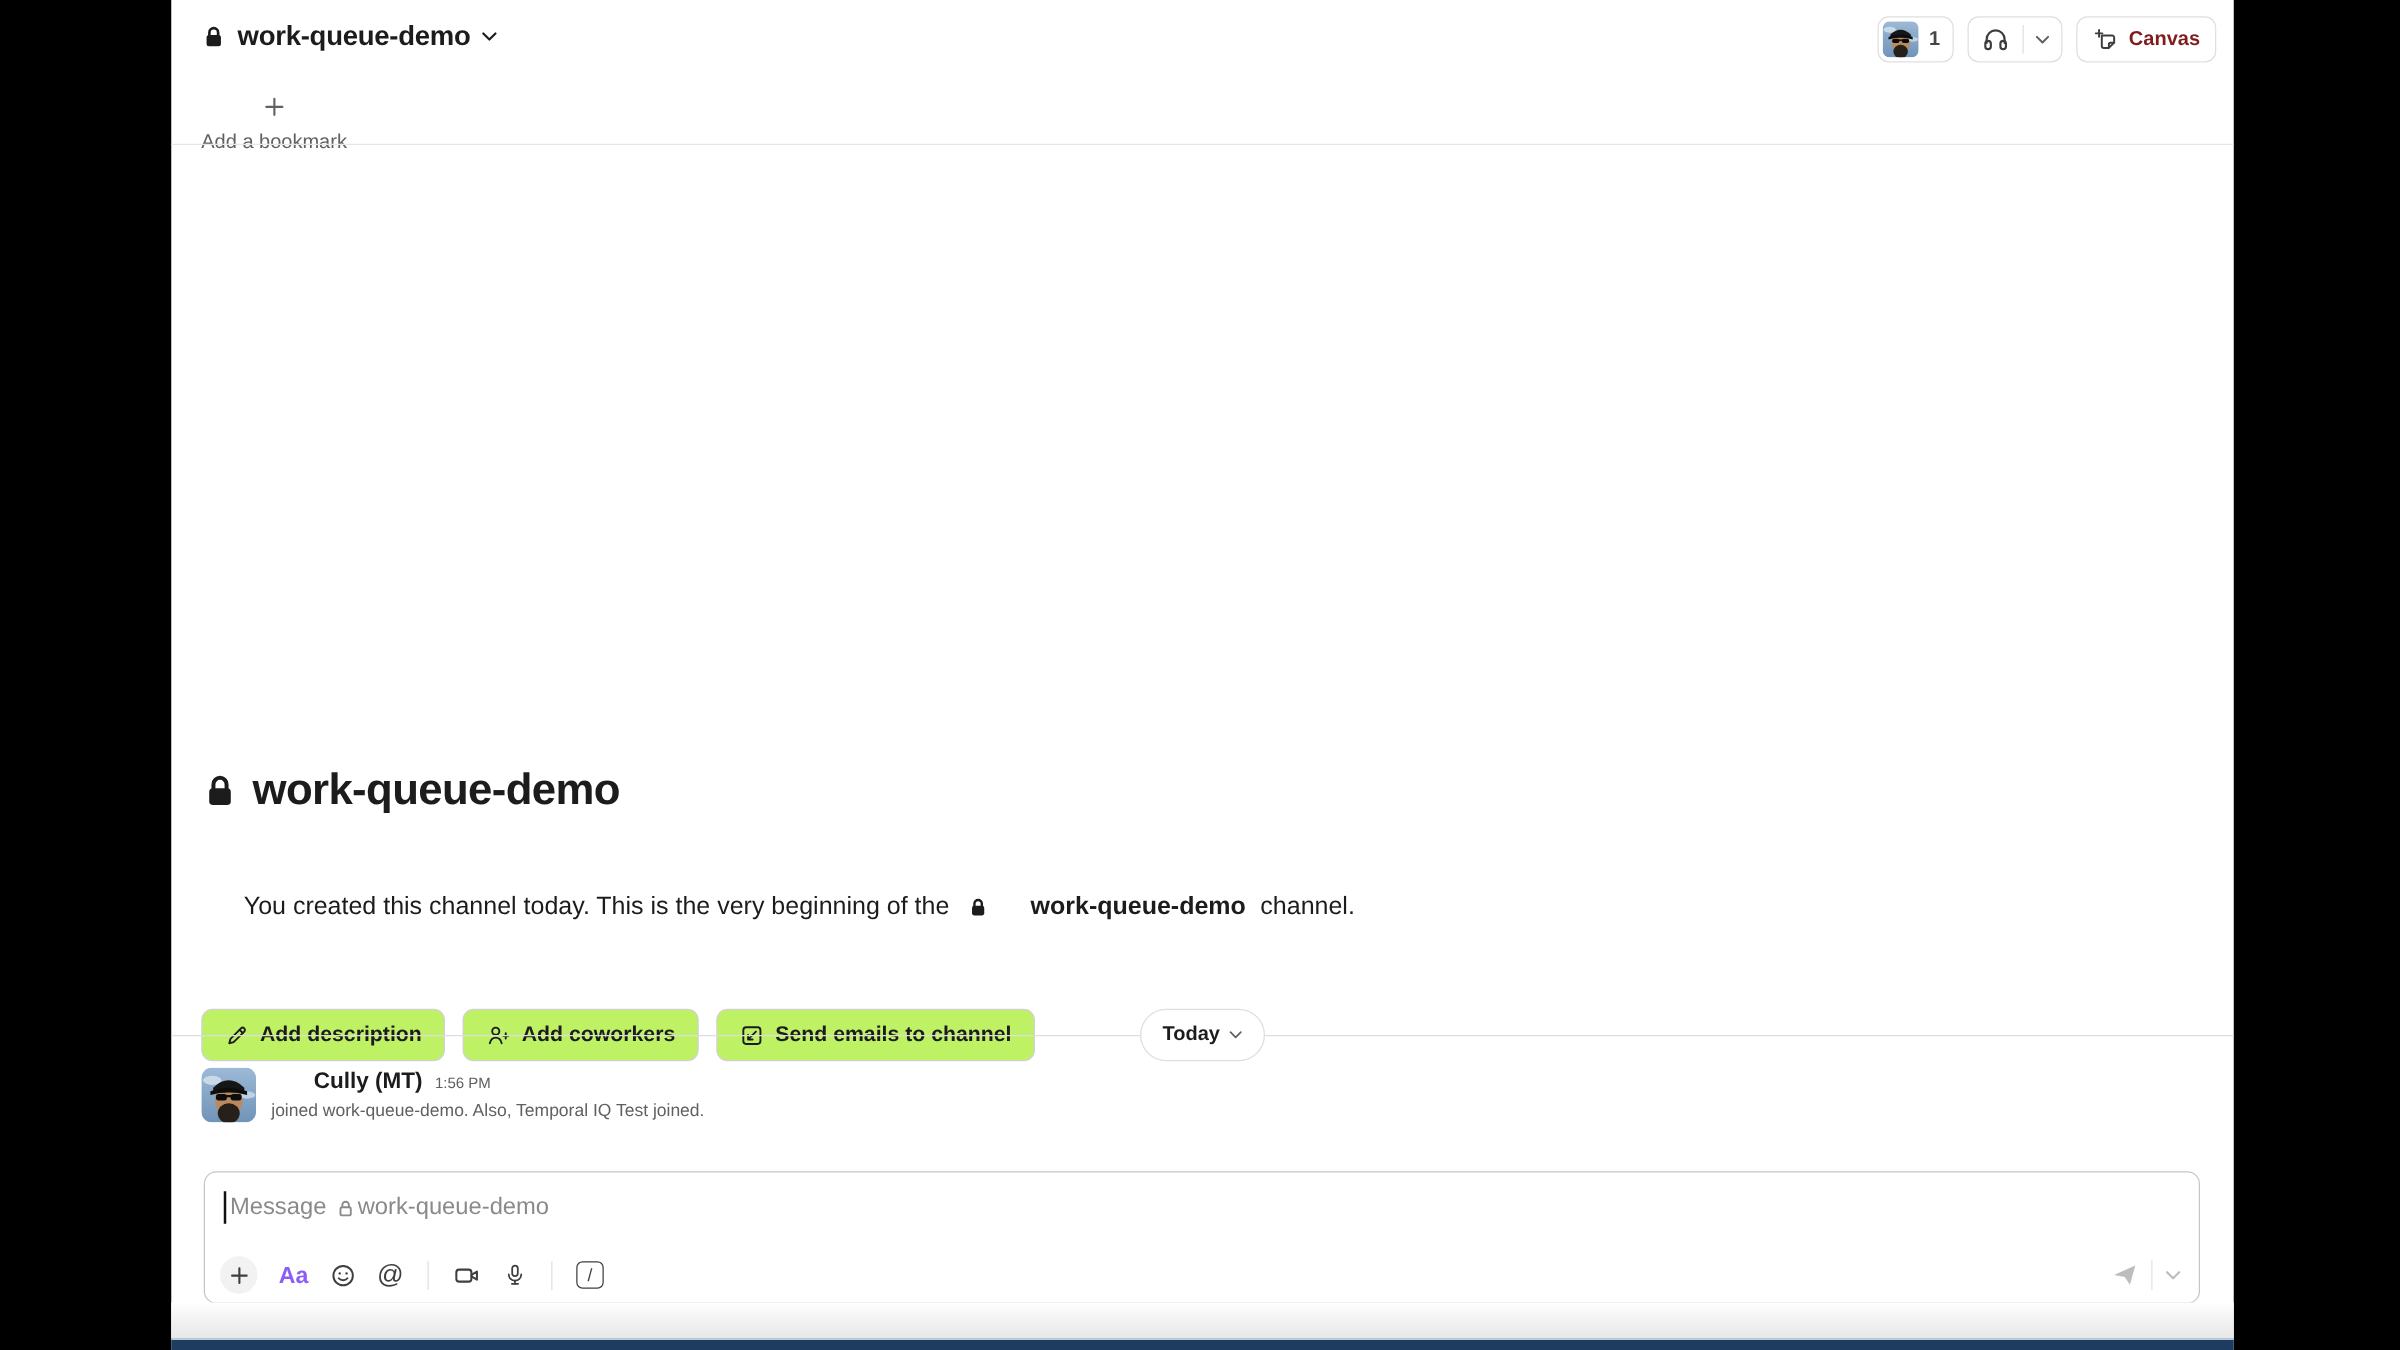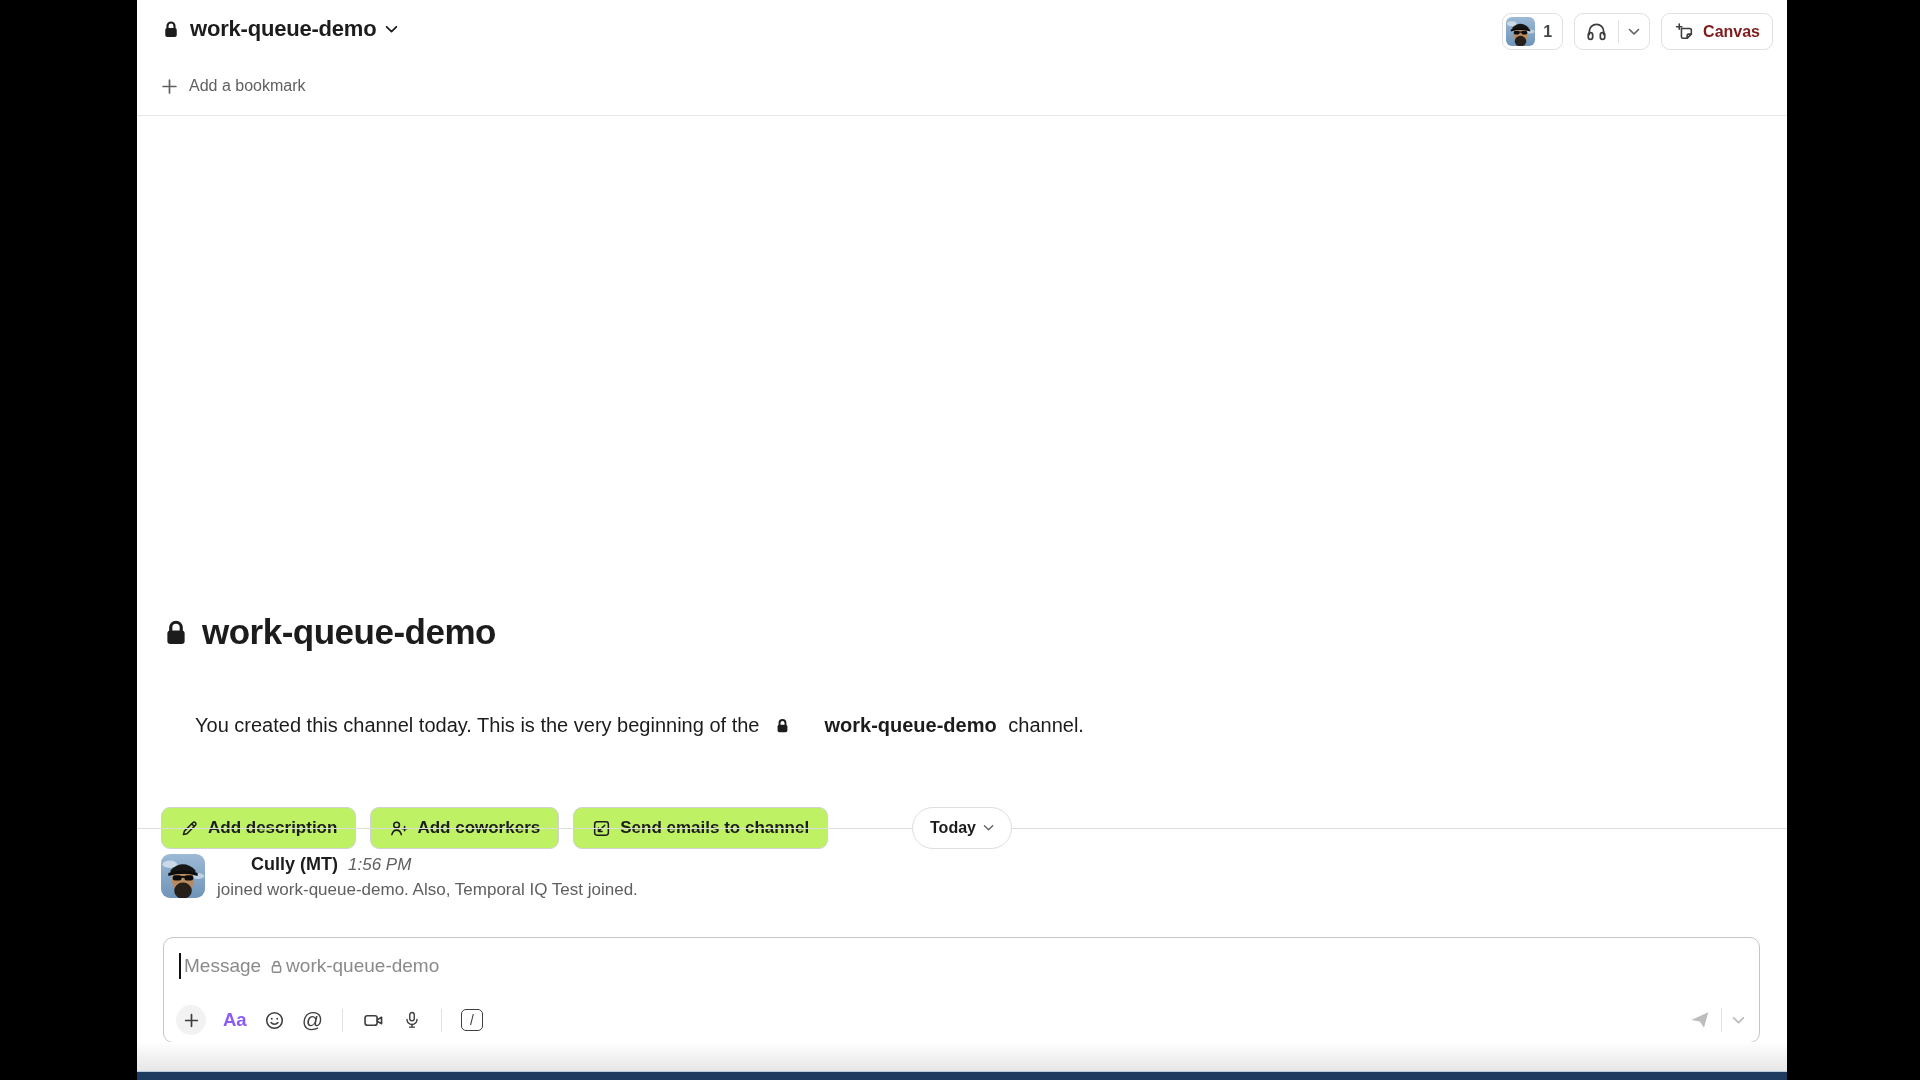--- a/index.html
+++ b/index.html
@@ -41,21 +41,21 @@
   .huddle-btn { padding:0; }
   .huddle-seg { display:flex; align-items:center; justify-content:center; padding:0 10px; height:100%; color:#3d3d3d; }
   .huddle-sep { width:1px; background:#e0e0e0; height:23px; align-self:center; }
   .huddle-chev { padding:0 9px; color:#616061; }
   .canvas-btn { padding:0 12px; gap:8px; color:#3d3d3d; }
   .canvas-btn span { font-size:16px; font-weight:600; color:#7f1d1d; }
 
   
   .bookmarks {
     position:absolute; top:77px; left:24px;
-    display:flex; align-items:center; gap:11px; color:#616061; cursor:pointer;
+    display:flex; align-items:center; gap:11px; color:#616061; cursor:pointer;flex-direction:column;
   }
   .bookmarks .label { font-size:16px; }
   .header-divider {
     position:absolute; top:115px; left:0; right:0; border-top:1px solid #e6e6e6;
   }
 
   
   .intro { position:absolute; left:24px; top:612px; }
   .intro-title { display:flex; align-items:center; gap:11px; }
   .intro-title .lock { color:#1d1c1d; }
@@ -85,22 +85,22 @@
     background:#fff; border:1px solid #dedede; border-radius:24px;
     font-size:16px; font-weight:700; cursor:pointer;
   }
   .date-pill .chev { color:#616061; }
 
   
   .message { position:absolute; left:24px; top:854px; display:flex; gap:12px; }
   .avatar-lg { width:44px; height:44px; border-radius:9px; overflow:hidden; flex:none; cursor:pointer; }
   .msg-head { display:flex; align-items:baseline; gap:10px; }
   .msg-user { font-size:18px; font-weight:800; cursor:pointer;margin-left:34px; }
-  .msg-time { font-size:17px; color:#616061; cursor:pointer;font-style:italic; }
-  .msg-body { margin-top:5px; font-size:17px; color:#616061; }
+  .msg-time { font-size:12px; color:#616061; cursor:pointer; }
+  .msg-body { margin-top:5px; font-size:14px; color:#616061; }
 
   
   .composer {
     position:absolute; left:26px; right:27px; top:937px; height:106px;
     border:1px solid #c6c6c6; border-radius:10px; background:#fff;
   }
   .composer-input {
     position:absolute; top:15px; left:15px; right:15px;
     display:flex; align-items:center; font-size:19px; color:#8a8a8a; cursor:text;
   }

